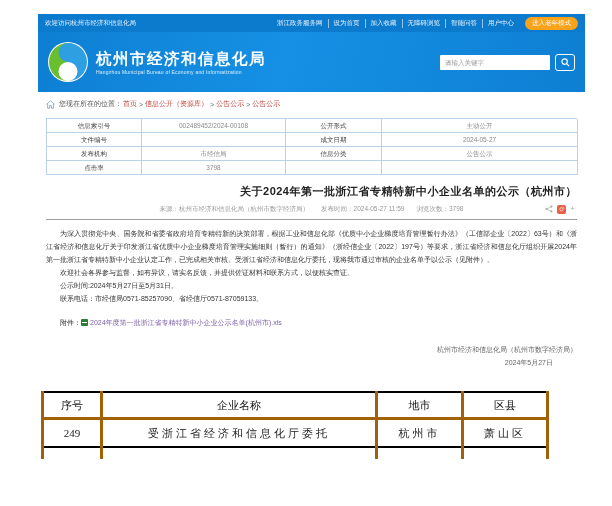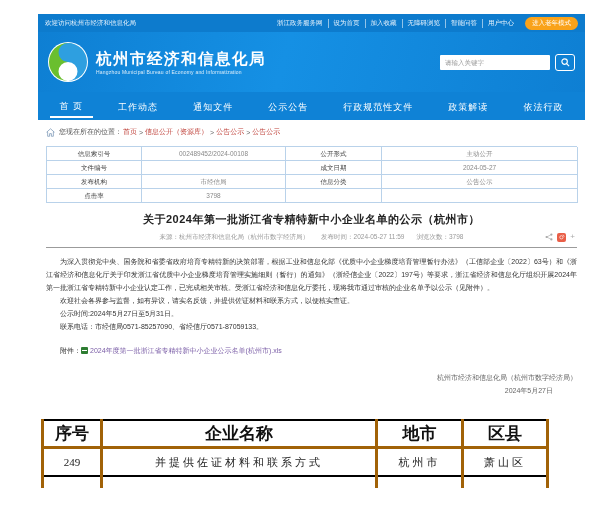--- a/index.html
+++ b/index.html
@@ -48,21 +48,21 @@
 
   
   .article{padding:2px 8px 0;}
   .info-table{display:grid;grid-template-columns:95px 144px 96px 196px;
     border-top:1px solid #b9d2ea;border-left:1px solid #b9d2ea;font-size:6.5px;}
   .info-cell{height:13px;line-height:13px;text-align:center;border-right:1px solid #b9d2ea;
     border-bottom:1px solid #b9d2ea;overflow:hidden;white-space:nowrap;}
   .info-label{color:#444;}
   .info-value{color:#898989;}
 
-  .article-title{font-size:11px;font-weight:bold;color:#222;text-align:center;
+  .article-title{font-size:11px;font-weight:bold;color:#222;text-align:right;
     margin:9px 0 5px;letter-spacing:.5px;}
   .meta{position:relative;display:flex;justify-content:center;gap:12px;
     font-size:6.5px;color:#999;height:10px;align-items:center;}
   .meta-icons{position:absolute;right:2px;top:0;display:flex;align-items:center;gap:4px;height:10px;}
   .icon-plus{color:#aaa;font-size:8px;line-height:8px;cursor:pointer;}
   .red-share{width:9px;height:9px;background:#e95e47;border-radius:2px;display:flex;
     align-items:center;justify-content:center;cursor:pointer;}
   .rule{border:none;border-top:1px solid #9b9b9b;margin:5px 0 7px;}
 
   .body-text p{font-size:7px;color:#333;line-height:13px;margin:0;
@@ -77,21 +77,21 @@
   .signature{margin-top:15px;text-align:right;font-size:7px;color:#666;line-height:13px;}
   .signature .sig-date{padding-right:24px;}
 
   
   .doc{margin:22px 0 0 -5px;width:505px;font-family:"Liberation Serif","DejaVu Serif",serif;}
   .doc-title{font-size:13.5px;font-weight:bold;color:#111;text-align:center;
     letter-spacing:1px;margin-bottom:6px;}
   .doc-table{border-collapse:collapse;width:505px;table-layout:fixed;}
   .doc-table th,.doc-table td{border:3px solid #a16207;text-align:center;overflow:hidden;white-space:nowrap;}
   .doc-table th{border-top:2.5px solid #000;border-bottom:1.5px solid #000;
-    font-size:17px;font-weight:bold;height:22px;color:#111;}
+    font-size:11px;font-weight:normal;height:22px;color:#111;}
   .doc-table tr.data td{height:24px;font-size:11px;color:#222;border-bottom:2px solid #000;}
   .doc-table td.spaced,.doc-table th.spaced{letter-spacing:3px;}
   .doc-table tr.stub td{height:9px;border-top:none;border-bottom:none;}
   .col-no{width:59px;} .col-name{width:275px;} .col-city{width:86px;} .col-district{width:85px;}
 </style>
 </head>
 <body>
 
 <div class="site">
 
@@ -126,29 +126,20 @@
         <span style="display:flex;">
           <svg width="9" height="9" viewBox="0 0 10 10">
             <circle cx="4" cy="4" r="3" fill="none" stroke="#ffffff" stroke-width="1.3"></circle>
             <line x1="6.2" y1="6.2" x2="9" y2="9" stroke="#ffffff" stroke-width="1.3"></line>
           </svg>
         </span>
       </button>
     </div>
   </div>
 
-  <div class="nav">
-    <span class="nav-item active">首 页</span>
-    <span class="nav-item">工作动态</span>
-    <span class="nav-item">通知文件</span>
-    <span class="nav-item">公示公告</span>
-    <span class="nav-item">行政规范性文件</span>
-    <span class="nav-item">政策解读</span>
-    <span class="nav-item">依法行政</span>
-  </div>
 
   <div class="breadcrumb">
     <span class="crumb-home">
       <svg width="9" height="9" viewBox="0 0 12 12">
         <path d="M6 1 L11 5.5 L9.8 5.5 L9.8 11 L7.2 11 L7.2 7.5 L4.8 7.5 L4.8 11 L2.2 11 L2.2 5.5 L1 5.5 Z" fill="none" stroke="#7a95b5" stroke-width="1"></path>
       </svg>
     </span>
     <span>您现在所在的位置：</span>
     <span class="crumb-link">首页</span>
     <span class="crumb-sep">&gt;</span>
@@ -237,21 +228,21 @@
           </colgroup>
         <tbody>
             <tr>
           <th>序号</th>
           <th>企业名称</th>
           <th>地市</th>
           <th>区县</th>
         </tr>
         <tr class="data">
           <td>249</td>
-          <td class="spaced">并提供佐证材料和联系方式</td>
+          <td class="spaced">受浙江省经济和信息化厅委托</td>
           <td class="spaced">杭州市</td>
           <td class="spaced">萧山区</td>
         </tr>
         <tr class="stub">
           <td></td>
               <td></td>
               <td></td>
               <td></td>
         </tr>
       </tbody>

